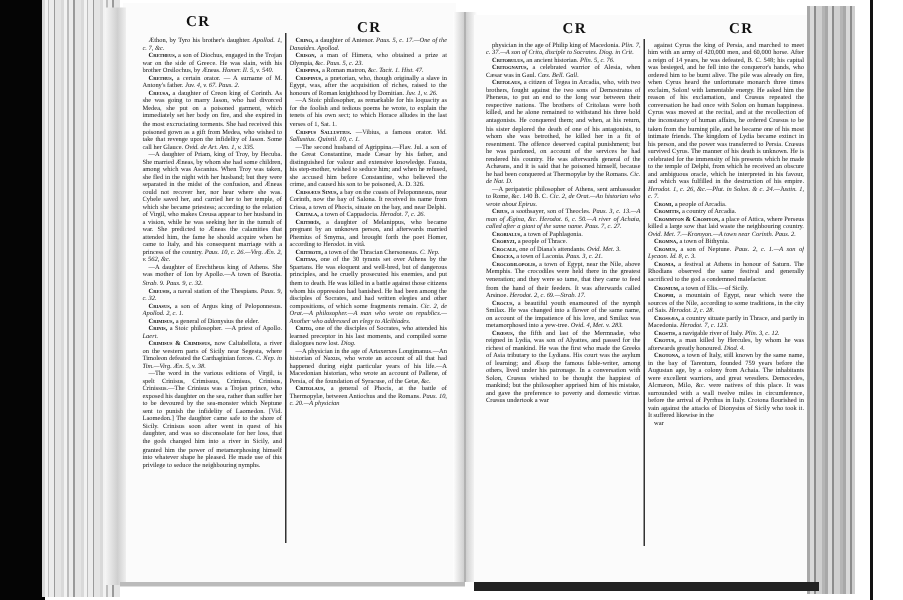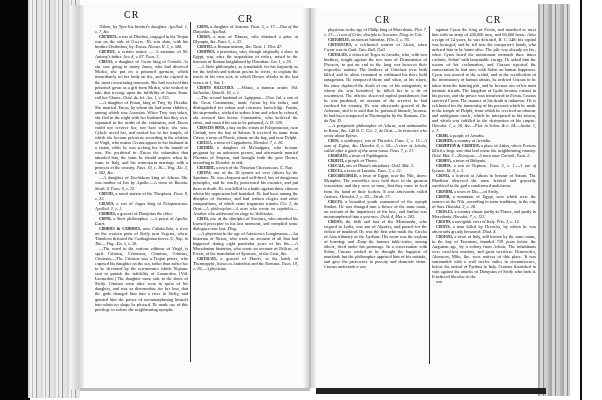--- a/index.html
+++ b/index.html
@@ -28,21 +28,21 @@
   }
   .right-line { position:absolute; left:580px; top:0; width:2px; height:400px; background:#111; }
   .gutter { position:absolute; left:302px; top:8px; width:16px; height:380px;
     background:linear-gradient(90deg,#fff,#d0d0d0 45%,#9c9c9c 50%,#d0d0d0 55%,#fff); }
   .page { position:absolute; background:#fbfbfb; }
   .page-left { left:82px; top:2px; width:222px; height:386px; }
   .page-right { left:316px; top:10px; width:224px; height:382px; }
   .bottom-shadow { position:absolute; left:316px; top:388px; width:230px; height:6px; background:#222; }
   .bottom-shadow-l { position:absolute; left:80px; top:388px; width:230px; height:3px; background:#bbb; }
 
-  .header { position:absolute; top:9px; font-size:10px; font-weight:normal; letter-spacing:1px; }
+  .header { position:absolute; top:9px; font-size:10px; font-weight:bold; letter-spacing:1px; }
   .col {
     position:absolute; font-size:4.3px; line-height:5.05px; text-align:justify;
     overflow:hidden;
   }
   .col .entry { margin:0; text-indent:4px; }
   .col .entry .hw { font-variant:small-caps; font-weight:bold; }
   .col .entry .ref { font-style:italic; }
   .col-rule { position:absolute; width:1px; background:#333; }
 </style>
 </head>

